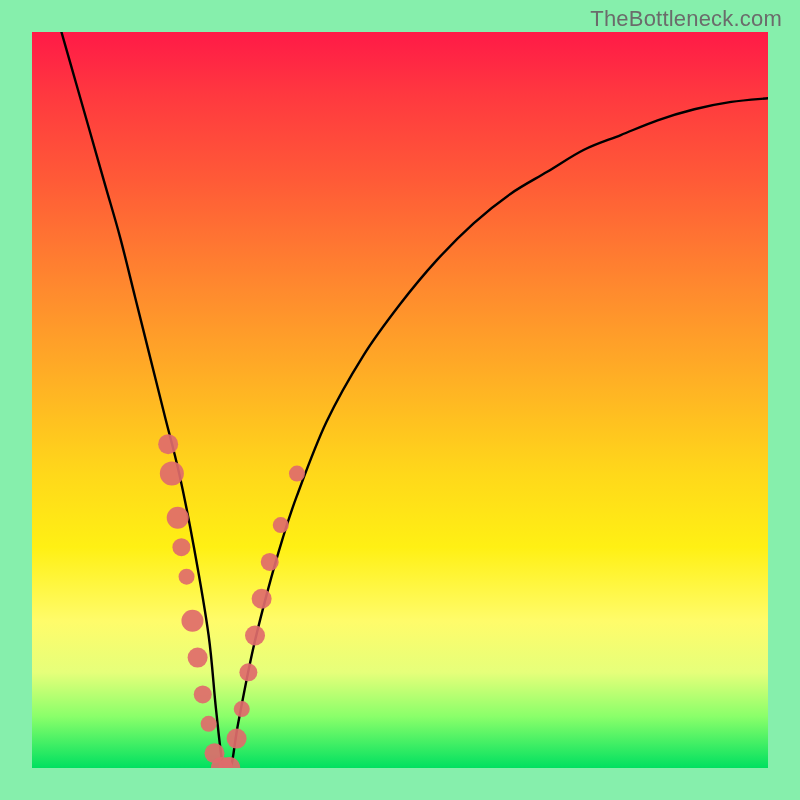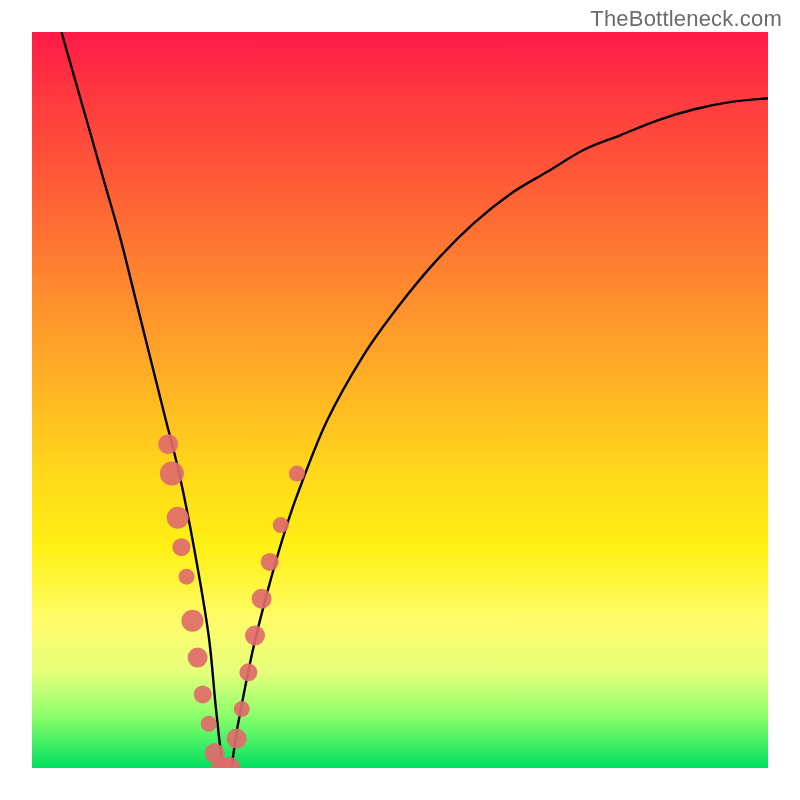--- a/index.html
+++ b/index.html
@@ -8,21 +8,21 @@
     width: 800px;
     height: 800px;
     overflow: hidden;
     background: #000;
     font-family: Arial, Helvetica, sans-serif;
   }
   .frame {
     position: relative;
     width: 800px;
     height: 800px;
-    background: #ffffff;
+    background: #86efac;
   }
   .plot-area {
     position: absolute;
     left: 32px;
     top: 32px;
     width: 736px;
     height: 736px;
     
     background: linear-gradient(to bottom,
       #ff1a47 0%,

